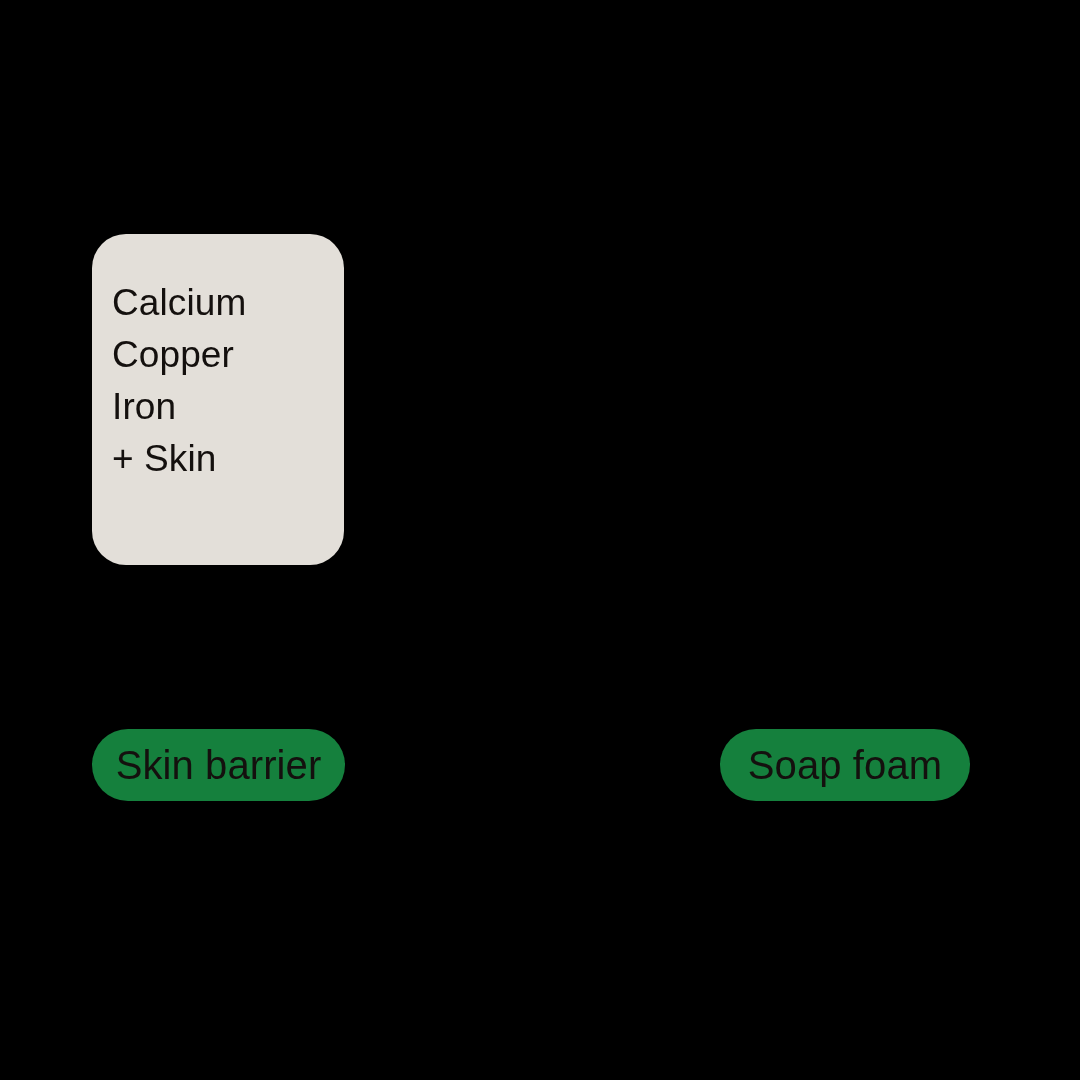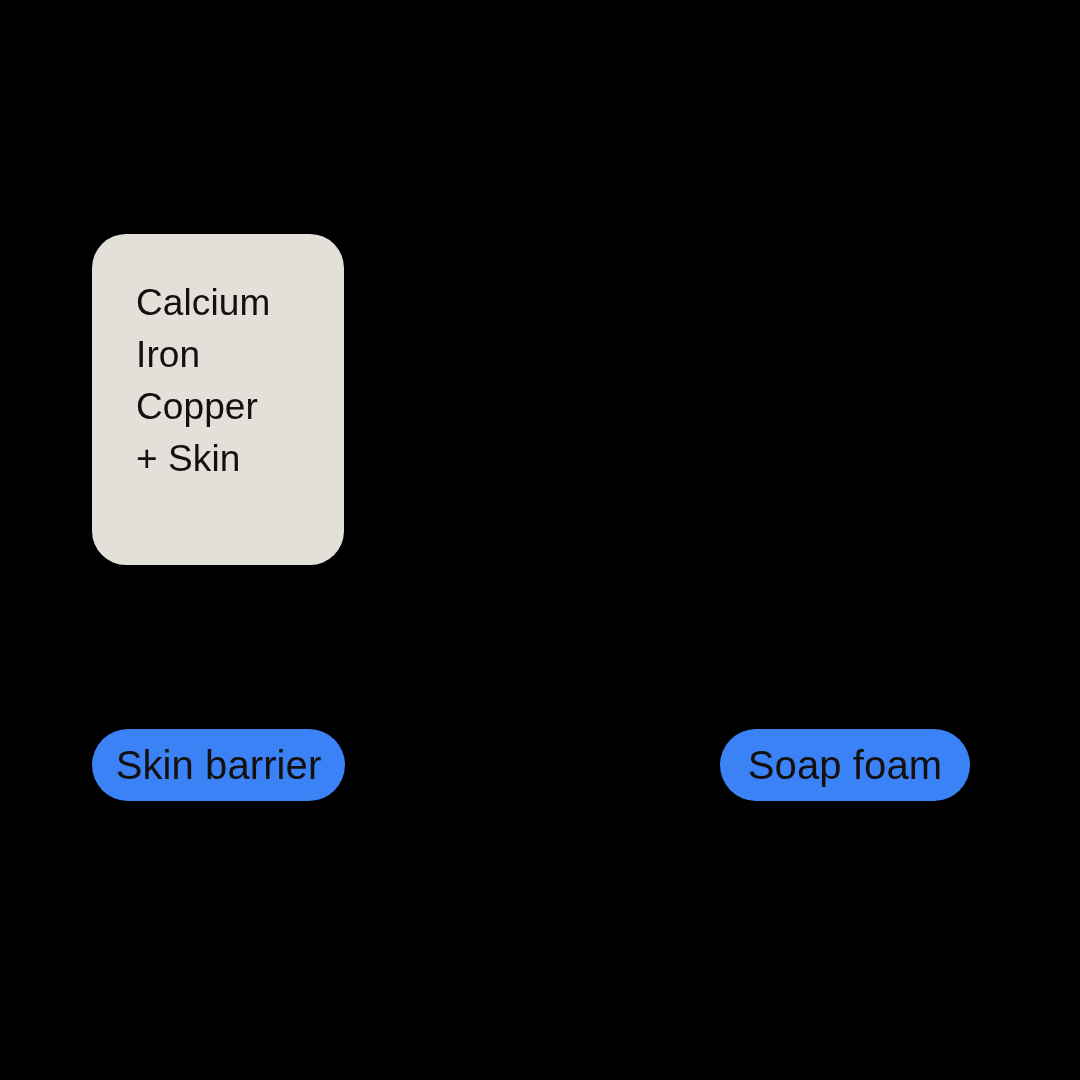--- a/index.html
+++ b/index.html
@@ -22,39 +22,39 @@
   
   .mineral-card {
     position: absolute;
     left: 92px;
     top: 234px;
     width: 252px;
     height: 331px;
     background: #E3DFD9;
     border-radius: 34px;
     box-sizing: border-box;
-    padding: 43px 0 0 44px;
+    padding: 43px 0 0 20px;
   }
 
   .mineral-line {
     display: block;
     font-size: 37px;
     line-height: 52px;
     letter-spacing: 0.1px;
     color: #14100E;
     font-weight: 400;
     white-space: nowrap;
   }
 
   
   .pill {
     position: absolute;
     height: 72px;
     border-radius: 36px;
-    background: #3b82f6;
+    background: #15803d;
     display: flex;
     align-items: center;
     justify-content: center;
     box-sizing: border-box;
   }
 
   .pill-label {
     font-size: 40px;
     line-height: 40px;
     letter-spacing: 0.1px;
@@ -77,22 +77,22 @@
     justify-content: center;
   }
 </style>
 </head>
 <body>
 
 <div id="canvas">
 
   <div class="mineral-card">
     <span class="mineral-line">Calcium</span>
+    <span class="mineral-line">Copper</span>
     <span class="mineral-line">Iron</span>
-    <span class="mineral-line">Copper</span>
     <span class="mineral-line">+ Skin</span>
   </div>
 
   <div class="pill pill-skin-barrier">
     <span class="pill-label">Skin barrier</span>
   </div>
 
   <div class="pill pill-soap-foam">
     <span class="pill-label">Soap foam</span>
   </div>

